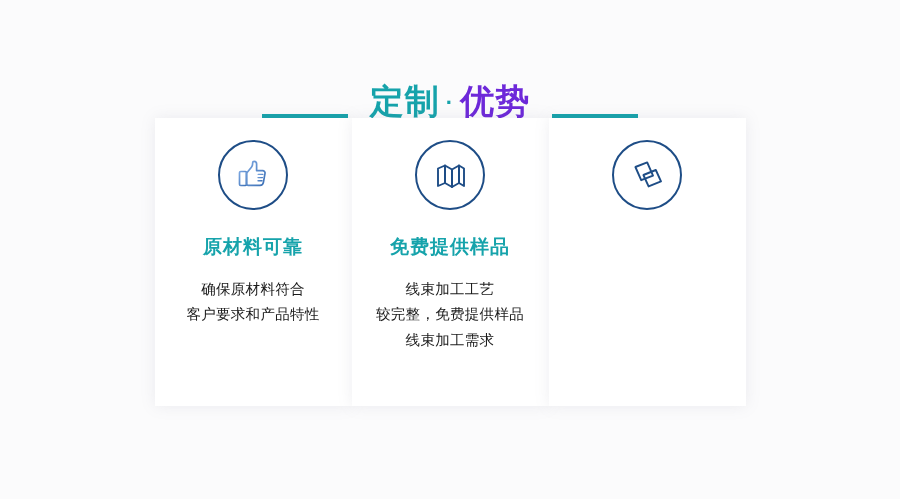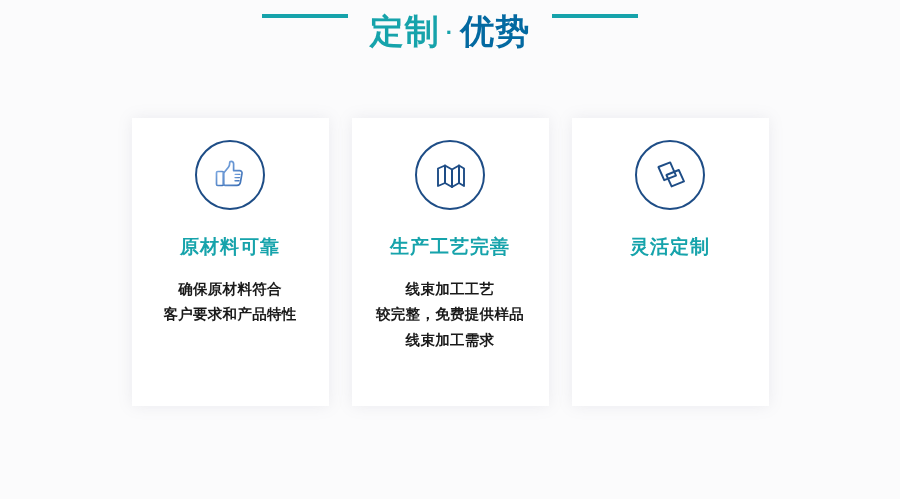--- a/index.html
+++ b/index.html
@@ -13,21 +13,21 @@
     font-family: "Liberation Sans", "DejaVu Sans", sans-serif;
     overflow: hidden;
     position: relative;
   }
 
   
   .heading {
     width: 100%;
     height: 118px;
     display: flex;
-    align-items: flex-start;
+    align-items: flex-end;
     justify-content: center;
     gap: 22px;
     box-sizing: border-box;
     padding-top: 14px;
   }
   .rule {
     width: 86px;
     height: 4px;
     background: #16a3ab;
     flex: 0 0 auto;
@@ -42,27 +42,26 @@
     align-items: center;
     gap: 6px;
   }
   .title-accent { color: #16a3ab; }
   .title-dot {
     color: #16a3ab;
     font-size: 22px;
     position: relative;
     top: 2px;
   }
-  .title-main { color: #0369a1; }
+  .title-main { color: #6d28d9; }
 
   
   .cards {
     display: flex;
     justify-content: center;
-    gap: 23px;
     padding: 0 0;
     box-sizing: border-box;
   }
   .card {
     width: 197px;
     min-height: 288px;
     background: #ffffff;
     box-shadow: 0 0 14px rgba(120, 125, 150, 0.13);
     box-sizing: border-box;
     padding: 22px 8px 24px 8px;
@@ -89,21 +88,21 @@
     font-weight: bold;
     letter-spacing: 1px;
     margin-bottom: 18px;
     text-align: center;
     line-height: 1.2;
     white-space: nowrap;
   }
   .card-desc {
     color: #1a1a1a;
     font-size: 14.5px;
-    font-weight: bold;
+    font-weight: normal;
     line-height: 1.75;
     text-align: center;
     letter-spacing: 0.3px;
     white-space: pre-line;
   }
 </style>
 </head>
 <body>
 
 <div class="heading">
@@ -149,34 +148,33 @@
         <svg width="34" height="34" viewBox="0 0 34 34" fill="none">
           <g stroke="#1e4d86" stroke-width="1.9" stroke-linejoin="round" fill="none">
             <path d="M5 10.5 L12 7.5 L12 25 L5 28 Z"></path>
             <path d="M12 7.5 L19 11.5 L19 29 L12 25 Z"></path>
             <path d="M19 11.5 L26 7.5 L26 25 L19 29 Z"></path>
             <path d="M26 7.5 L31 10.5 L31 28 L26 25 Z"></path>
           </g>
         </svg>
       </span>
     </div>
-    <div class="card-title">生产工艺完善</div>
+    <div class="card-title">免费提供样品</div>
     <div class="card-desc">线束加工工艺
 较完整，免费提供样品
 线束加工需求</div>
   </div>
 
 
   <div class="card">
     <div class="icon-circle">
       <span>
         <svg width="34" height="34" viewBox="0 0 34 34" fill="none">
           <g stroke="#1e4d86" stroke-width="1.9" stroke-linejoin="round" fill="none">
             <path d="M13.4 17.0 L25.8 12.0 L31.0 23.4 L18.6 28.4 Z"></path>
             <path d="M5.4 9.0 L17.2 4.4 L23.0 17.6 L11.2 22.2 Z"></path>
           </g>
         </svg>
       </span>
     </div>
-    <div class="card-title">灵活定制</div>
   </div>
 
 </div>
 
 </body></html>

